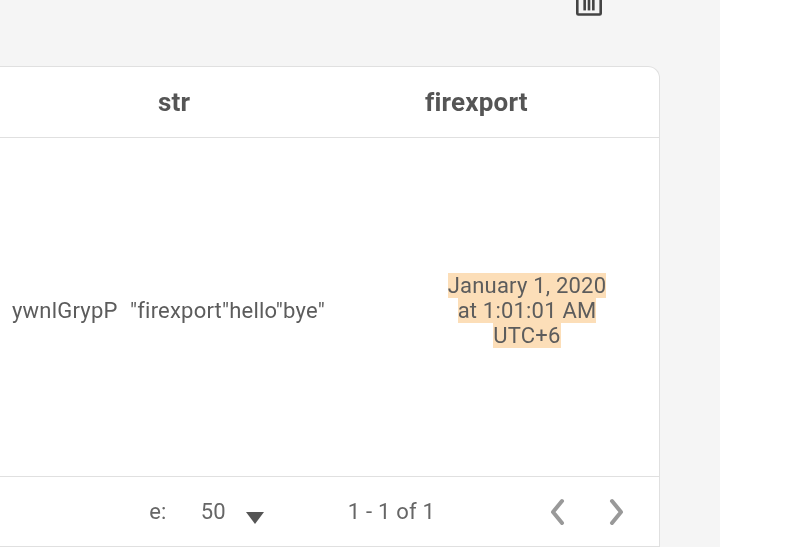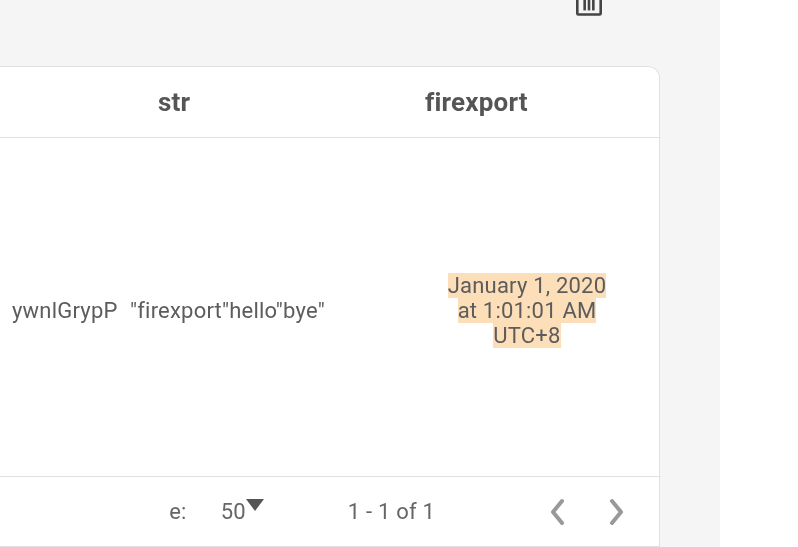--- a/index.html
+++ b/index.html
@@ -89,21 +89,22 @@
       justify-content: flex-end;
       padding-right: 24px;
       color: #666;
       font-size: 22px;
       gap: 24px;
       letter-spacing: 0.2px;
     }
     .rows-label { margin-right: 10px; }
     .page-size {
       display: inline-flex;
-      align-items: flex-start;
+      align-items: flex-end;
+      gap: 20px;
       margin-right: 60px;
       cursor: pointer;
     }
     .page-size .tri svg { display: block; }
     .range { margin-right: 80px; }
     .nav-btn {
       width: 36px;
       height: 36px;
       display: inline-flex;
       align-items: center;
@@ -151,21 +152,21 @@
       <tr>
         <td class="cell-id">
           <span>ywnlGrypP</span>
         </td>
         <td class="cell-str">
           <span>"firexport"hello"bye"</span>
         </td>
         <td class="cell-ts">
           <span class="hl">January 1, 2020</span><br>
           <span class="hl">at 1:01:01 AM</span><br>
-          <span class="hl">UTC+8</span>
+          <span class="hl">UTC+6</span>
         </td>
       </tr>
     </tbody>
   </table>
 
   <div class="pager">
     <span class="rows-label">e:</span>
     <span class="page-size">
       <span>50</span>
       <span class="tri">

